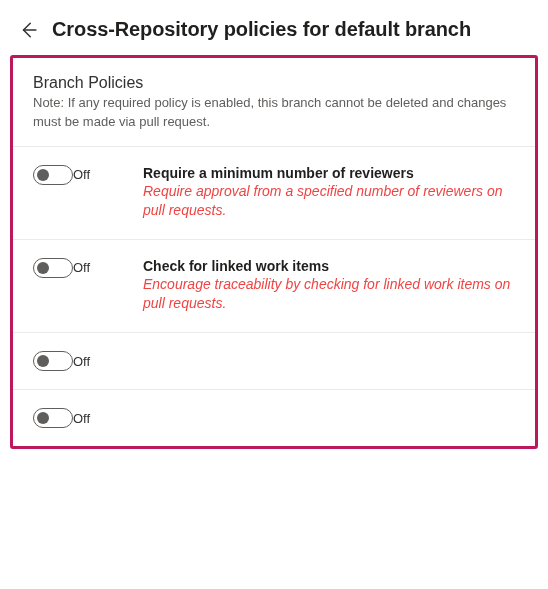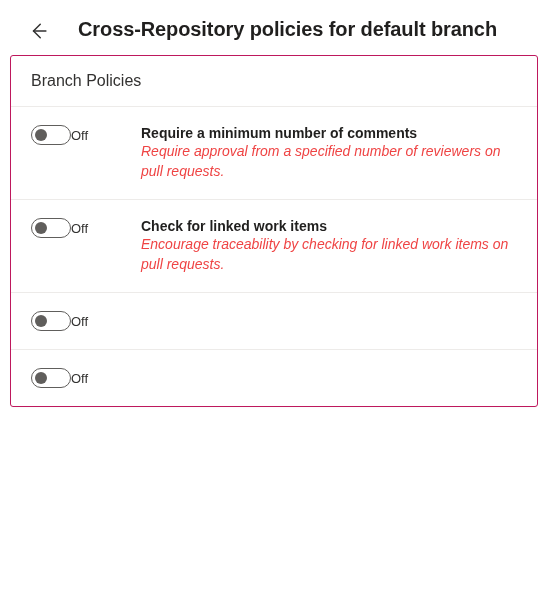--- a/index.html
+++ b/index.html
@@ -6,43 +6,42 @@
     body {
       font-family: "Segoe UI", -apple-system, BlinkMacSystemFont, sans-serif;
       background: #ffffff;
       width: 548px;
       height: 589px;
       overflow: hidden;
       color: #323130;
     }
     .header {
       display: flex;
-      align-items: flex-end;
+      align-items: center;
       padding: 18px 10px 14px 18px;
-      gap: 30px;
-      margin-left: 10px;
+      gap: 14px;
     }
     .back-btn {
       width: 20px;
       height: 20px;
       display: flex;
       align-items: center;
       justify-content: center;
       cursor: pointer;
       color: #323130;
     }
     .page-title {
       font-size: 20px;
       font-weight: 600;
       color: #201f1e;
       letter-spacing: -0.1px;
     }
     .card {
       margin: 0 10px 10px 10px;
-      border: 1px solid #be185d;
+      border: 3px solid #be185d;
       border-radius: 3px;
       background: #fff;
       box-shadow: 0 1px 2px rgba(0,0,0,0.02);
     }
     .card-intro {
       padding: 16px 20px 14px 20px;
     }
     .card-title {
       font-size: 16px;
       font-weight: 400;
@@ -117,31 +116,32 @@
       <path d="M10 2 L4 8 L10 14" stroke-linecap="round" stroke-linejoin="round"></path>
       <path d="M4 8 L15 8" stroke-linecap="round"></path>
     </svg>
   </div>
   <h1 class="page-title">Cross-Repository policies for default branch</h1>
 </div>
 
 <div class="card">
   <div class="card-intro">
     <div class="card-title">Branch Policies</div>
+    <div class="card-note">Note: If any required policy is enabled, this branch cannot be deleted and changes must be made via pull request.</div>
   </div>
 
   <div class="policy-row">
     <div class="toggle-wrap">
       <div class="toggle">
         <div class="toggle-knob"></div>
       </div>
       <span class="toggle-label">Off</span>
     </div>
     <div class="policy-text">
-      <div class="policy-title">Require a minimum number of comments</div>
+      <div class="policy-title">Require a minimum number of reviewers</div>
       <div class="policy-desc">Require approval from a specified number of reviewers on pull requests.</div>
     </div>
   </div>
 
   <div class="policy-row">
     <div class="toggle-wrap">
       <div class="toggle">
         <div class="toggle-knob"></div>
       </div>
       <span class="toggle-label">Off</span>

